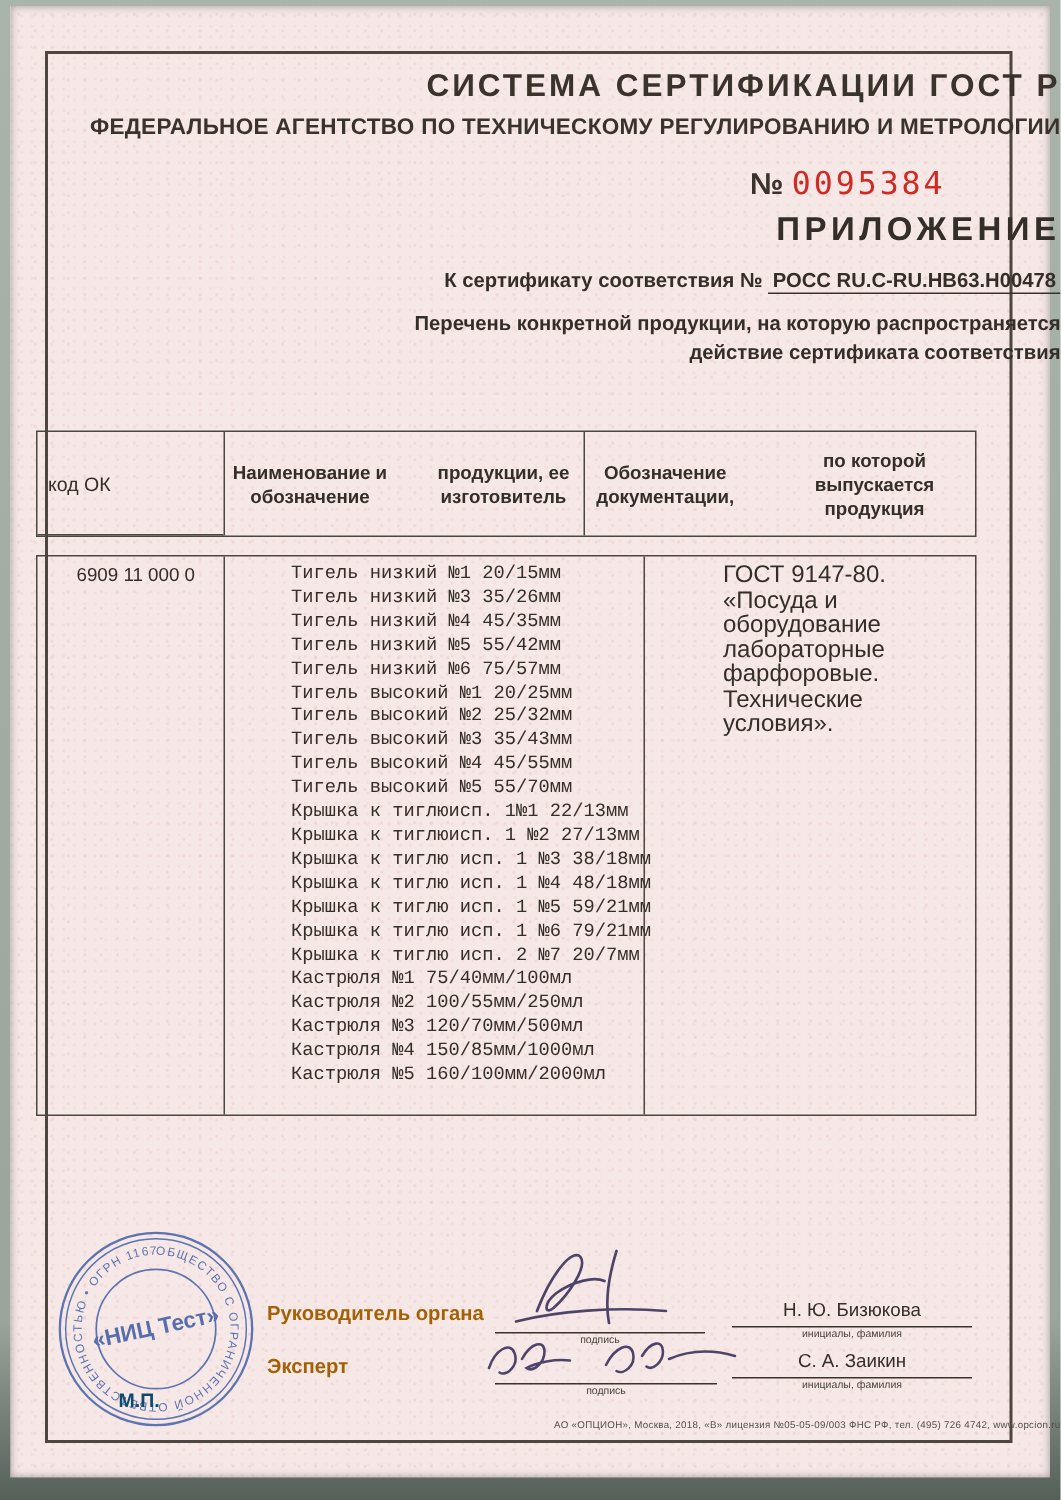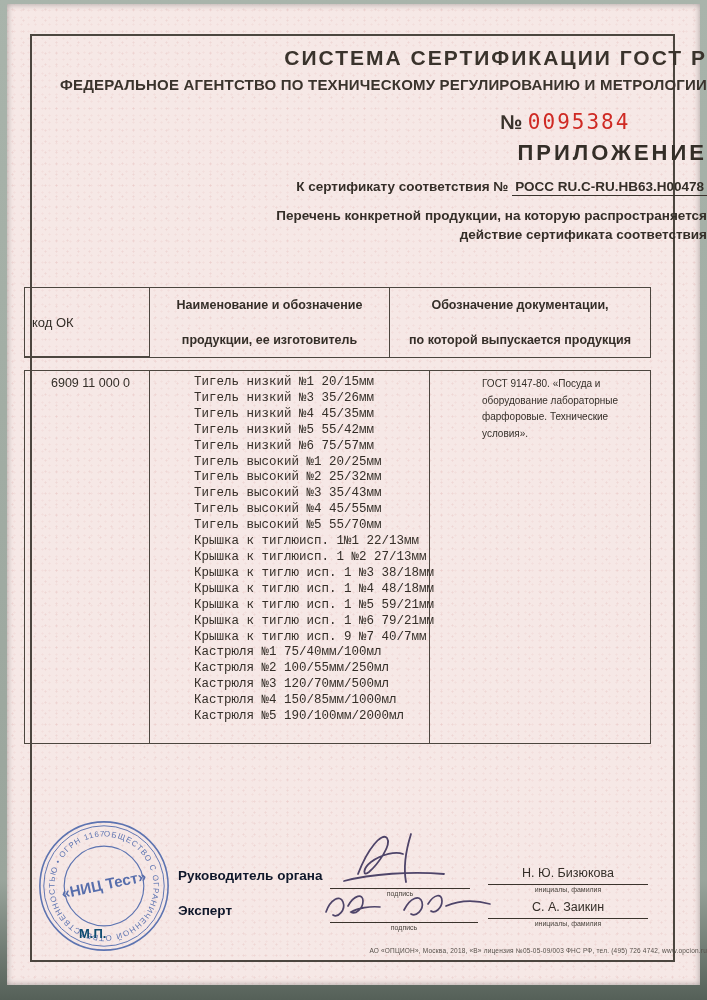--- a/index.html
+++ b/index.html
@@ -42,27 +42,27 @@
   .desc { left:0; right:0; top:206px; font-size:13.5px; font-weight:bold; line-height:19px; }
 
   .tbl { left:24px; width:627px; border:1.5px solid #4c463f; display:grid; grid-template-columns:125px 240px 1fr;margin-top:40px; }
   .tbl-head { top:247px; height:71px; }
   .tbl-body { top:330px; min-height:374px;gap:40px; }
   .tcell { border-right:1.5px solid #4c463f; }
   .tcell:last-child { border-right:none; }
   .col1-head { display:flex; flex-direction:column; }
   .col1-head .half { flex:1; display:flex; align-items:center; padding-left:7px; font-size:13px; }
   .col1-head .half:first-child { border-bottom:1.5px solid #4c463f; }
-  .head-c { display:flex; flex-direction:column; align-items:center; justify-content:center; font-size:12.5px; font-weight:bold; line-height:16px; text-align:center;gap:19px; }
+  .head-c { display:flex; align-items:center; justify-content:center; font-size:12.5px; font-weight:bold; line-height:16px; text-align:center;gap:19px; }
   .code-cell { padding:5px 4px 0 26px; font-size:12.5px; }
   .product-list { padding:4px 2px 6px 4px; }
   .product-line { font-size:12.5px; line-height:15.9px; white-space:nowrap;font-family:Liberation Mono, monospace; }
-  .doc-cell { padding:5px 26px 0 12px; font-size:10px; line-height:16.5px; }
+  .doc-cell { padding:5px 26px 0 12px; font-size:16px; line-height:16.5px; }
 
-  .sig-label { font-size:13.5px; font-weight:bold; color:#0f172a; }
+  .sig-label { font-size:13.5px; font-weight:bold; color:#a16207; }
   .sig-line { border-top:1.2px solid #3a332c; }
   .tiny { font-size:7px; color:#4a443e; text-align:center; }
   .sig-name { font-size:12.5px; text-align:center; }
   .sig-svg { pointer-events:none; }
 
   .stamp { left:36px; top:818px; width:136px; height:136px; opacity:.82; }
   .mp { left:79px; top:926px; font-size:13px; font-weight:bold; color:#0c4a6e; z-index:5; }
 
   .footer-line { left:0; right:0; top:947px; font-size:6.5px; color:#554f49; letter-spacing:.2px; }
 </style>
@@ -118,26 +118,26 @@
       <div class="product-line">Тигель высокий №2 25/32мм</div>
       <div class="product-line">Тигель высокий №3 35/43мм</div>
       <div class="product-line">Тигель высокий №4 45/55мм</div>
       <div class="product-line">Тигель высокий №5 55/70мм</div>
       <div class="product-line">Крышка к тиглюисп. 1№1 22/13мм</div>
       <div class="product-line">Крышка к тиглюисп. 1 №2 27/13мм</div>
       <div class="product-line">Крышка к тиглю исп. 1 №3 38/18мм</div>
       <div class="product-line">Крышка к тиглю исп. 1 №4 48/18мм</div>
       <div class="product-line">Крышка к тиглю исп. 1 №5 59/21мм</div>
       <div class="product-line">Крышка к тиглю исп. 1 №6 79/21мм</div>
-      <div class="product-line">Крышка к тиглю  исп. 9 №7 40/7мм</div>
+      <div class="product-line">Крышка к тиглю  исп. 2 №7 20/7мм</div>
       <div class="product-line">Кастрюля №1 75/40мм/100мл</div>
       <div class="product-line">Кастрюля №2 100/55мм/250мл</div>
       <div class="product-line">Кастрюля №3 120/70мм/500мл</div>
       <div class="product-line">Кастрюля №4 150/85мм/1000мл</div>
-      <div class="product-line">Кастрюля №5 190/100мм/2000мл</div>
+      <div class="product-line">Кастрюля №5 160/100мм/2000мл</div>
     </div>
   <div class="tcell doc-cell">ГОСТ 9147-80. «Посуда и оборудование лабораторные фарфоровые. Технические условия».</div>
 </div>
 
 <div class="abs sig-label" style="left:178px; top:868px;">Руководитель органа</div>
 
 <svg class="abs sig-svg" style="left:316px; top:828px;" width="160" height="62" viewBox="0 0 160 62">
   <g fill="none" stroke="#40375f" stroke-width="1.8" stroke-linecap="round" opacity="0.92">
     <path d="M42 46 C 52 20, 66 4, 71 10 C 76 17, 62 36, 53 44 C 47 49, 46 41, 55 34 C 66 26, 80 23, 87 26"></path>
     <path d="M95 6 C 90 22, 87 38, 90 54"></path>

